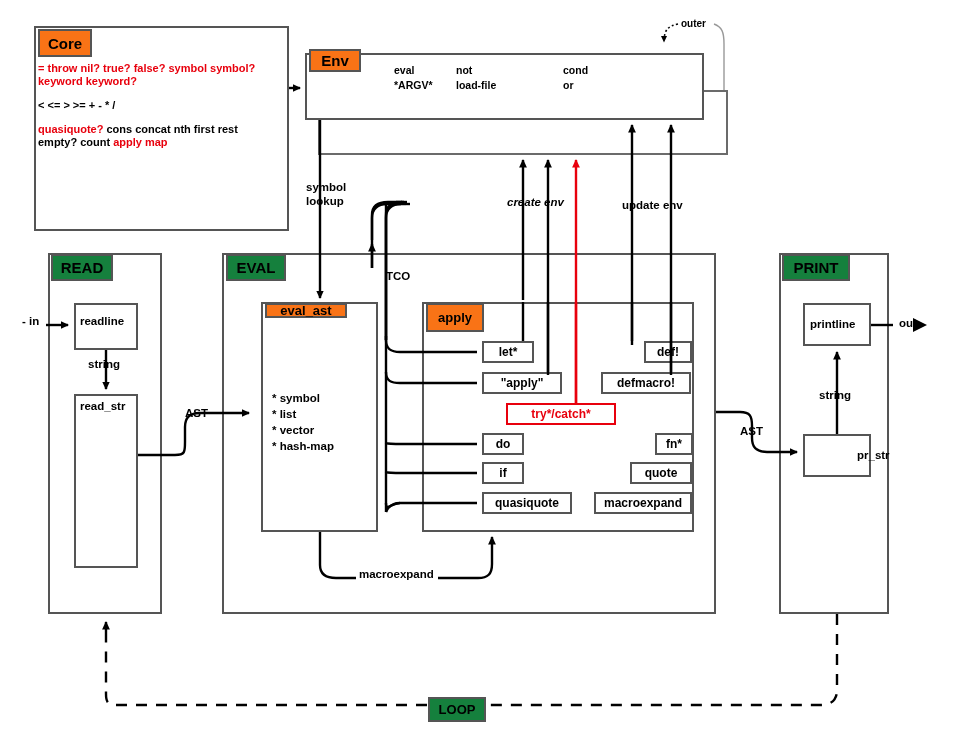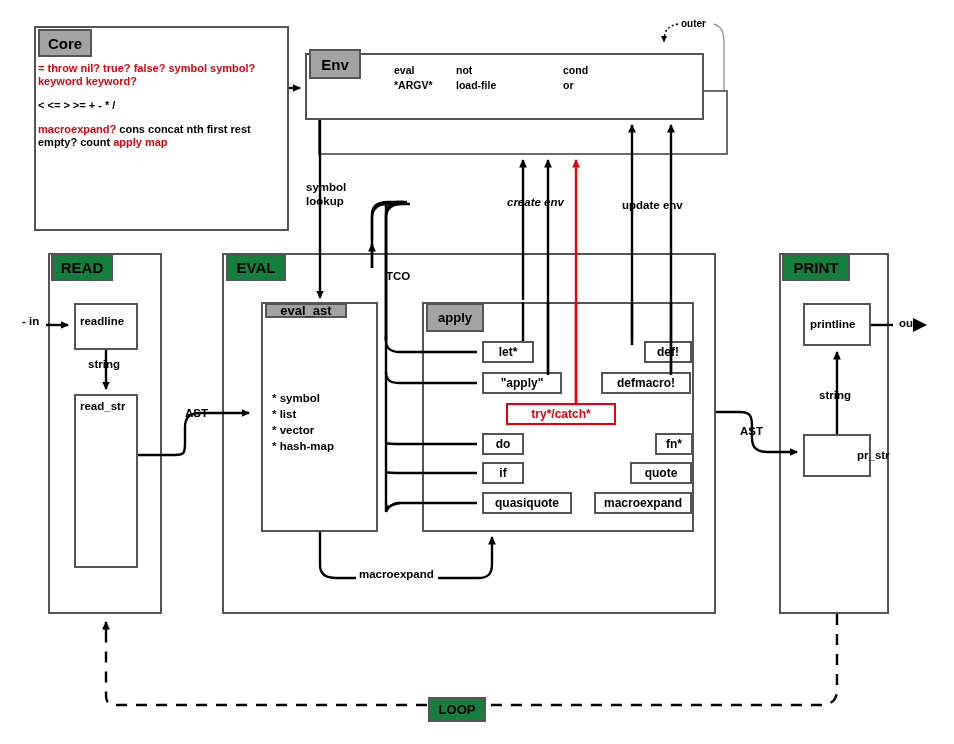--- a/index.html
+++ b/index.html
@@ -2,21 +2,21 @@
 <html><head>
 <meta charset="utf-8">
 <style>
   html,body{margin:0;padding:0;background:#ffffff;}
   body{width:954px;height:744px;overflow:hidden;
        font-family:"Liberation Sans","DejaVu Sans",sans-serif;}
   #stage{position:relative;width:954px;height:744px;background:#fff;}
   
   .box{position:absolute;border:2px solid #555;background:#fff;box-sizing:border-box;}
   .boxlight{position:absolute;border:2px solid #6b6b6b;background:#fff;box-sizing:border-box;}
-  .hdr{position:absolute;border:2px solid #555;background:#a3a3a3;box-sizing:border-box;
+  .hdr{position:absolute;border:2px solid #555;background:#f97316;box-sizing:border-box;
        display:flex;align-items:center;justify-content:center;font-weight:bold;}
   .hdrblue{position:absolute;border:2px solid #555;background:#15803d;box-sizing:border-box;
        display:flex;align-items:center;justify-content:center;font-weight:bold;font-size:15px;}
   .lbl{position:absolute;font-weight:bold;font-size:11.5px;color:#000;white-space:nowrap;}
   .lblsm{position:absolute;font-weight:bold;font-size:10px;color:#000;white-space:nowrap;}
   .opbox{position:absolute;border:2px solid #555;background:#fff;box-sizing:border-box;
        display:flex;align-items:center;justify-content:center;font-weight:bold;font-size:12px;}
   .opbox.red{border-color:#e8000d;color:#e8000d;margin-left:24px;}
   .coretxt{position:absolute;font-size:11px;font-weight:bold;line-height:13px;}
   .coretxt .r{color:#e8000d;}
@@ -28,27 +28,27 @@
 
 <div id="stage">
 
   <div class="box" style="left:34px;top:26px;width:255px;height:205px;"></div>
   <div class="hdr" style="left:38px;top:29px;width:54px;height:28px;font-size:15px;">
     <span>Core</span>
   </div>
   <div class="coretxt" id="core-text" style="left:38px;top:62px;width:230px;">
       <div style="margin-bottom: 11px;"><span class="r">= throw nil? true? false? symbol symbol? keyword keyword?</span></div>
       <div style="margin-bottom: 11px;"><span>&lt; &lt;= &gt; &gt;= + - * /</span></div>
-      <div style="margin-bottom: 11px;"><span class="r">macroexpand? </span><span>cons concat nth first rest empty? count </span><span class="r">apply map</span></div>
+      <div style="margin-bottom: 11px;"><span class="r">quasiquote? </span><span>cons concat nth first rest empty? count </span><span class="r">apply map</span></div>
     </div>
 
   <div class="boxlight" style="left:318px;top:90px;width:410px;height:65px;"></div>
 
   <div class="box" style="left:305px;top:53px;width:399px;height:67px;"></div>
-  <div class="hdr" style="left:309px;top:49px;width:52px;height:30px;font-size:15px;">
+  <div class="hdr" style="left:309px;top:49px;width:52px;height:23px;font-size:15px;">
     <span>Env</span>
   </div>
 
   <div class="envtxt" style="left:394px;top:63px;">
     <div>eval</div>
     <div>*ARGV*</div>
   </div>
   <div class="envtxt" style="left:456px;top:63px;">
     <div>not</div>
     <div>load-file</div>

